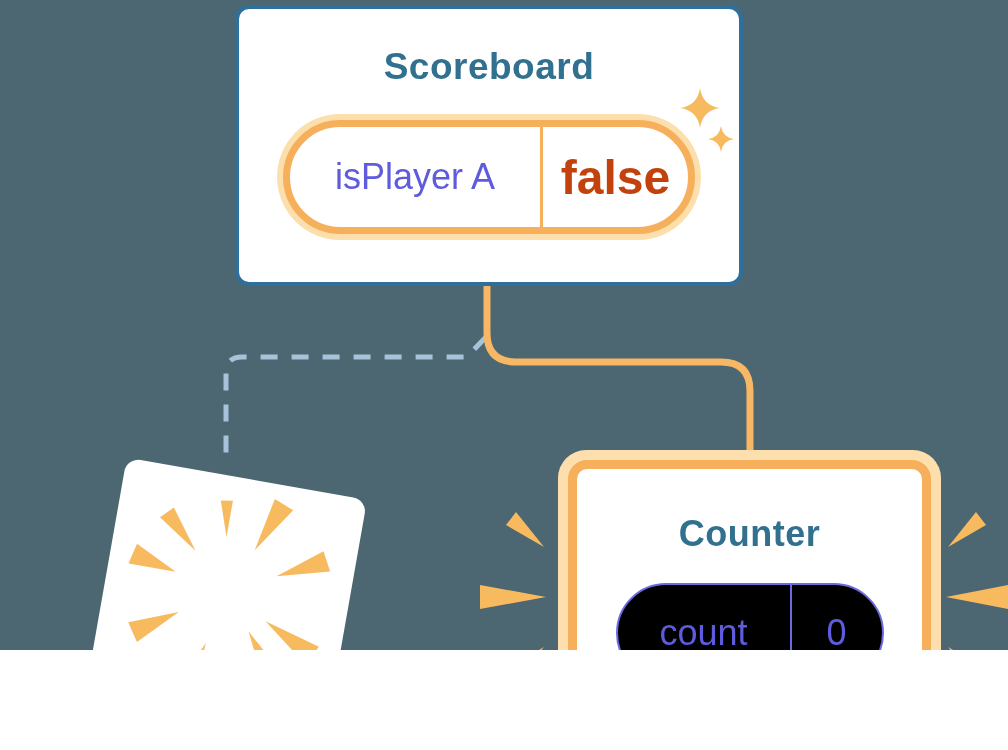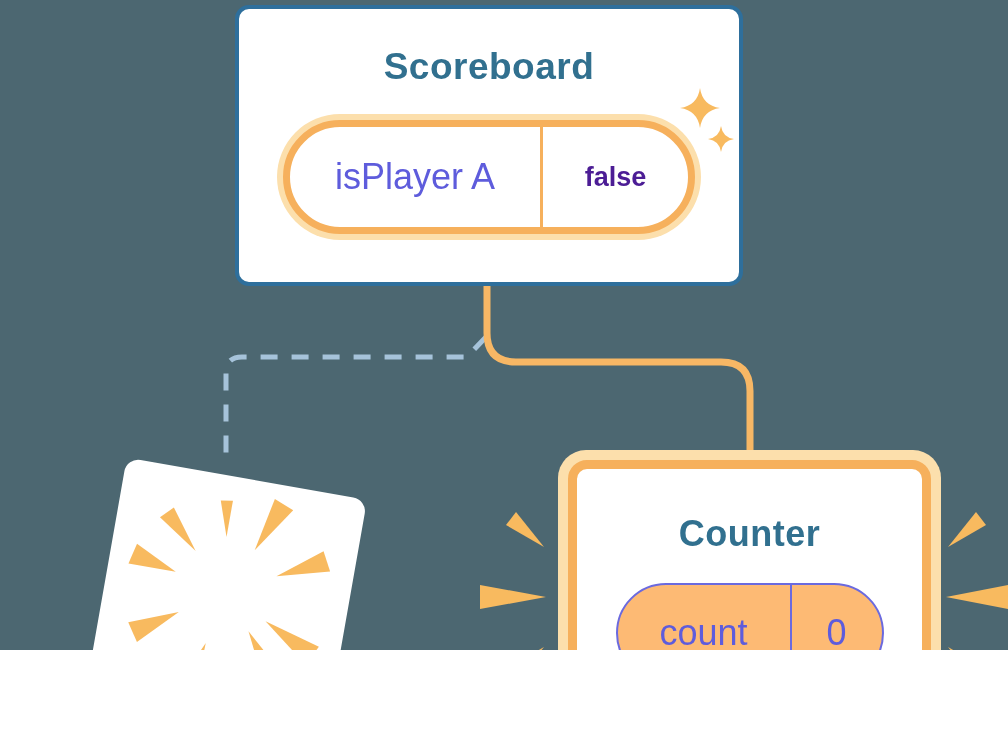--- a/index.html
+++ b/index.html
@@ -30,21 +30,21 @@
     margin:25px auto 0 auto;width:424px;height:126px;
     background:#FCDFAC;border-radius:63px;padding:6px;box-sizing:border-box;
   }
   .hl-pill-inner{
     width:100%;height:100%;background:#ffffff;
     border:7px solid #F6B05C;border-radius:57px;box-sizing:border-box;
     display:flex;align-items:stretch;overflow:hidden;
   }
   .pill-cell{display:flex;align-items:center;justify-content:center;}
   .pill-name{color:#5E5CDC;font-size:36px;}
-  .pill-value{color:#4c1d95;font-size:27px;font-weight:700;}
+  .pill-value{color:#c2410c;font-size:48px;font-weight:700;}
   .hl-divider{width:3px;background:#F6B05C;}
 
   .sb-name-cell{width:250px;}
   .sb-value-cell{flex:1;}
 
   
   .counter-card-outer{
     left:558px;top:450px;width:383px;height:295px;
     background:#FCDFAC;border-radius:28px;padding:10px;box-sizing:border-box;
   }
@@ -52,21 +52,21 @@
     width:100%;height:100%;background:#ffffff;
     border:9px solid #F6B05C;border-radius:19px;box-sizing:border-box;
   }
   .counter-title{
     margin-top:44px;text-align:center;
     font-size:36px;line-height:42px;font-weight:600;color:#31708F;
     letter-spacing:.5px;
   }
   .plain-pill{
     margin:28px auto 0 auto;width:268px;height:100px;
-    background:#fdba74;border:2px solid #6B6ADF;border-radius:50px;
+    background:#000000;border:2px solid #6B6ADF;border-radius:50px;
     box-sizing:border-box;display:flex;align-items:stretch;overflow:hidden;
   }
   .plain-divider{width:2px;background:#6B6ADF;}
   .ct-name-cell{width:172px;}
   .ct-value-cell{flex:1;}
   .ct-text{font-size:36px;color:#5E5CDC;font-weight:400;}
 
   
   .destroyed-card{
     left:105px;top:477px;width:244px;height:230px;

